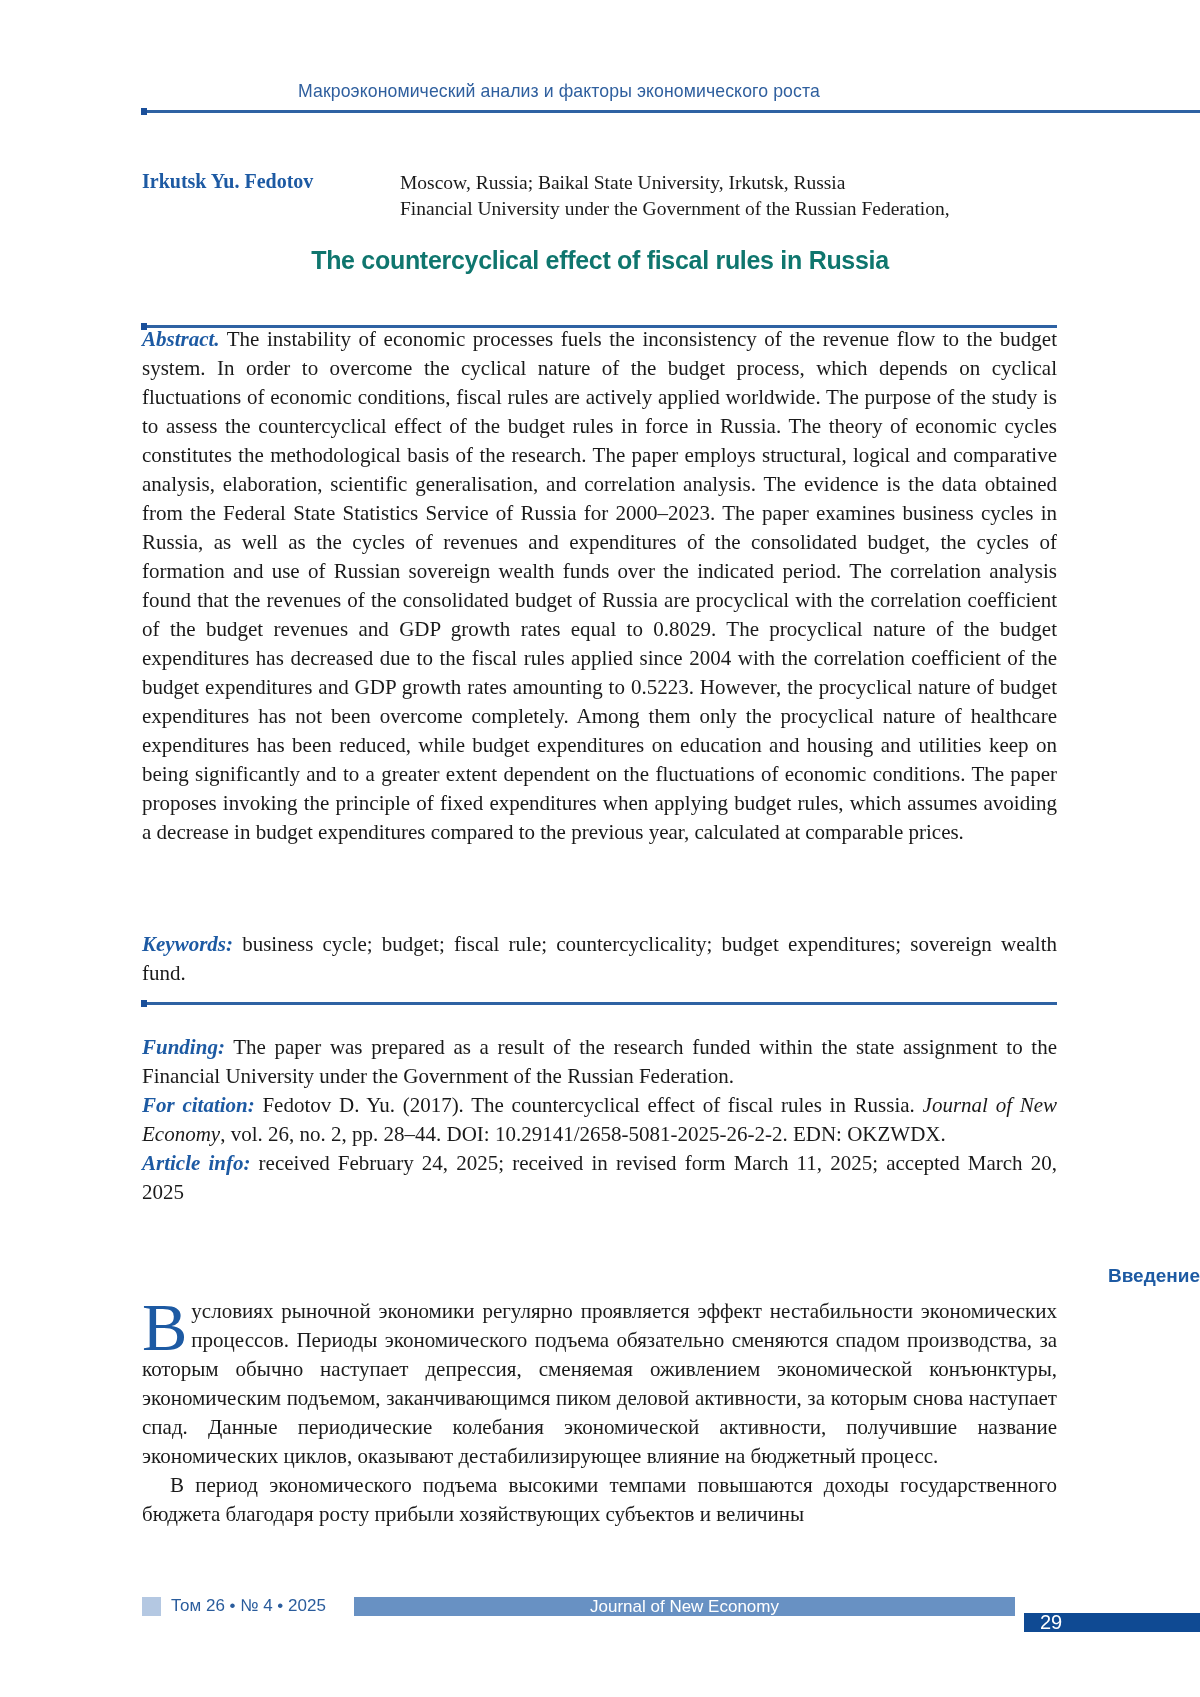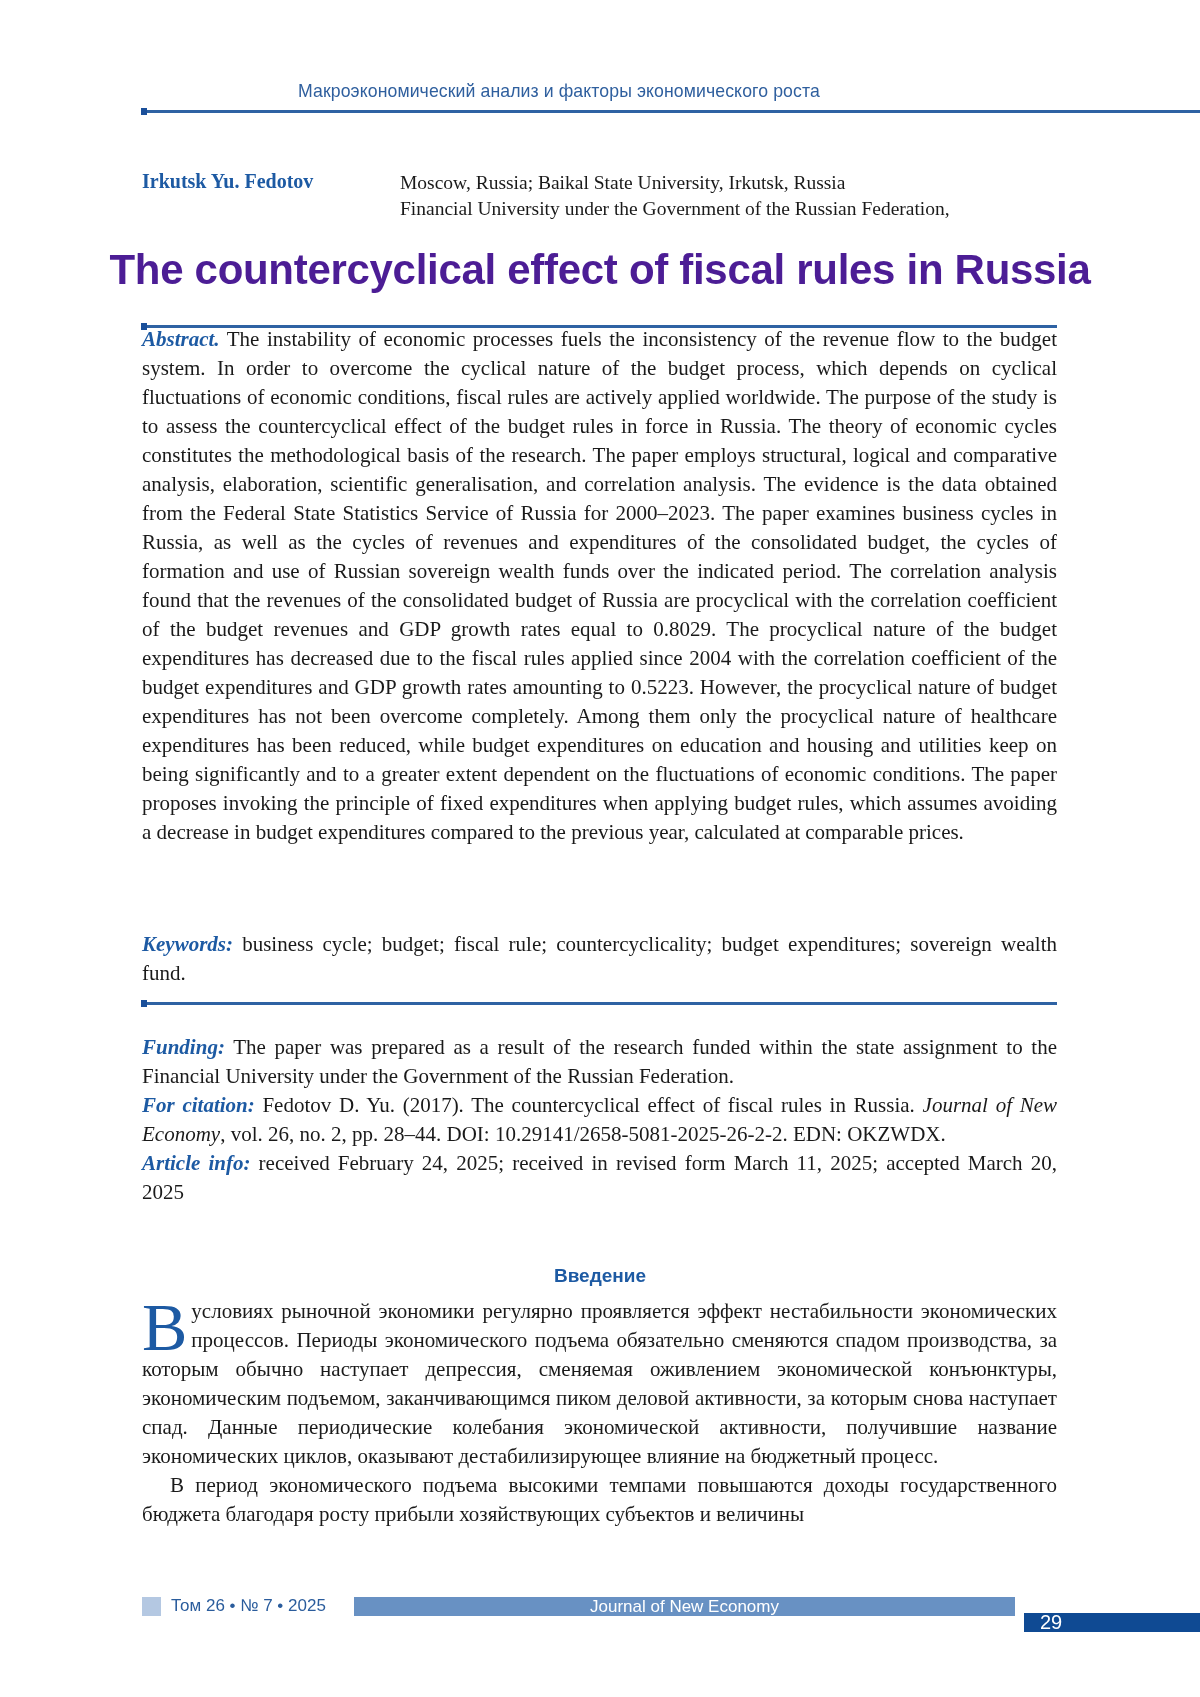--- a/index.html
+++ b/index.html
@@ -8,35 +8,35 @@
     .running-header { position: absolute; left: 0; top: 80px; width: 1200px; }
     .running-header .title { position: absolute; left: 298px; top: 0; font-family: "Liberation Sans", "DejaVu Sans", sans-serif; font-size: 19px; color: #2f5f9e; letter-spacing: 0.1px; transform: scaleX(0.93); transform-origin: left top; white-space: nowrap; }
     .rule { position: absolute; height: 3px; background: #2e62a3; }
     .rule .dot { position: absolute; left: 0; top: -2px; width: 6px; height: 7px; background: #1a4f9a; }
     .header-rule { left: 141px; top: 110px; width: 1059px; }
 
     .author-block { position: absolute; left: 142px; top: 170px; width: 940px; }
     .author-name { position: absolute; left: 0; top: 0; font-weight: bold; font-size: 20px; color: #1d5aa3; }
     .affiliation { position: absolute; left: 258px; top: 0; font-size: 19.5px; line-height: 26px; color: #1a1a1a; width: 700px; }
 
-    .paper-title { position: absolute; left: 0; width: 1200px; top: 246px; text-align: center; font-family: "Liberation Sans", "DejaVu Sans", sans-serif; font-weight: bold; font-size: 42px; color: #4c1d95; letter-spacing: -0.3px; }
+    .paper-title { position: absolute; left: 0; width: 1200px; top: 246px; text-align: center; font-family: "Liberation Sans", "DejaVu Sans", sans-serif; font-weight: bold; font-size: 25px; color: #0f766e; letter-spacing: -0.3px; }
 
     .abstract-top-rule { left: 141px; top: 325px; width: 916px; }
     .abstract-bottom-rule { left: 141px; top: 1002px; width: 916px; }
 
     .body-text { position: absolute; left: 142px; width: 915px; font-size: 21px; line-height: 29px; text-align: justify; color: #1a1a1a; }
     .label { font-style: italic; font-weight: bold; color: #1d5aa3; }
     .abstract { top: 325px; hyphens: manual; }
     .keywords { top: 930px; }
     .funding { top: 1033px; }
     .citation { top: 1091px; }
     .article-info { top: 1149px; }
     .italic { font-style: italic; }
 
-    .section-heading { position: absolute; left: 0; width: 1200px; top: 1265px; text-align: center; font-family: "Liberation Sans", "DejaVu Sans", sans-serif; font-weight: bold; font-size: 19px; color: #1d5aa3; }
+    .section-heading { position: absolute; left: 0; width: 1200px; top: 1265px; text-align: right; font-family: "Liberation Sans", "DejaVu Sans", sans-serif; font-weight: bold; font-size: 19px; color: #1d5aa3; }
 
     .intro { top: 1297px; line-height: 29px; }
     .dropcap { float: left; font-size: 68px; line-height: 56px; color: #1d5aa3; margin: 2px 4px 0 0; font-family: "Liberation Serif", "DejaVu Serif", serif; }
     .indent { text-indent: 28px; margin: 0; }
     .intro p { margin: 0; }
 
     .footer { position: absolute; left: 0; top: 1597px; width: 1200px; height: 20px; }
     .footer .sq { position: absolute; left: 142px; top: 0; width: 19px; height: 19px; background: #b4c8e2; }
     .footer .volume { position: absolute; left: 171px; top: -1px; font-family: "Liberation Sans", "DejaVu Sans", sans-serif; font-size: 17px; color: #2a5c9c; white-space: nowrap; }
     .footer .journal-bar { position: absolute; left: 354px; top: 0; width: 661px; height: 19px; background: #6891c3; color: #ffffff; font-family: "Liberation Sans", "DejaVu Sans", sans-serif; font-size: 17px; line-height: 19px; text-align: center; }
@@ -93,18 +93,18 @@
 
 <div class="section-heading">Введение</div>
 
 <div class="body-text intro">
   <p><span class="dropcap">В</span><span> условиях рыночной экономики регулярно проявляется эффект нестабильности эко­номических процессов. Периоды экономического подъема обязательно сменяются спадом производства, за которым обычно наступает депрессия, сменяемая оживлением экономической конъюнктуры, экономическим подъемом, заканчивающимся пиком де­ловой активности, за которым снова наступает спад. Данные периодические колебания экономической активности, получившие название экономических циклов, оказывают дестабилизирующее влияние на бюджетный процесс.</span></p>
   <p class="indent">В период экономического подъема высокими темпами повышаются доходы государ­ственного бюджета благодаря росту прибыли хозяйствующих субъектов и величины</p>
 </div>
 
 <div class="footer">
   <div class="sq"></div>
-  <div class="volume">Том 26 • № 7 • 2025</div>
+  <div class="volume">Том 26 • № 4 • 2025</div>
   <div class="journal-bar">Journal of New Economy</div>
   <div class="page-bar">
       <span>29</span>
     </div>
 </div>
 
 </body></html>

